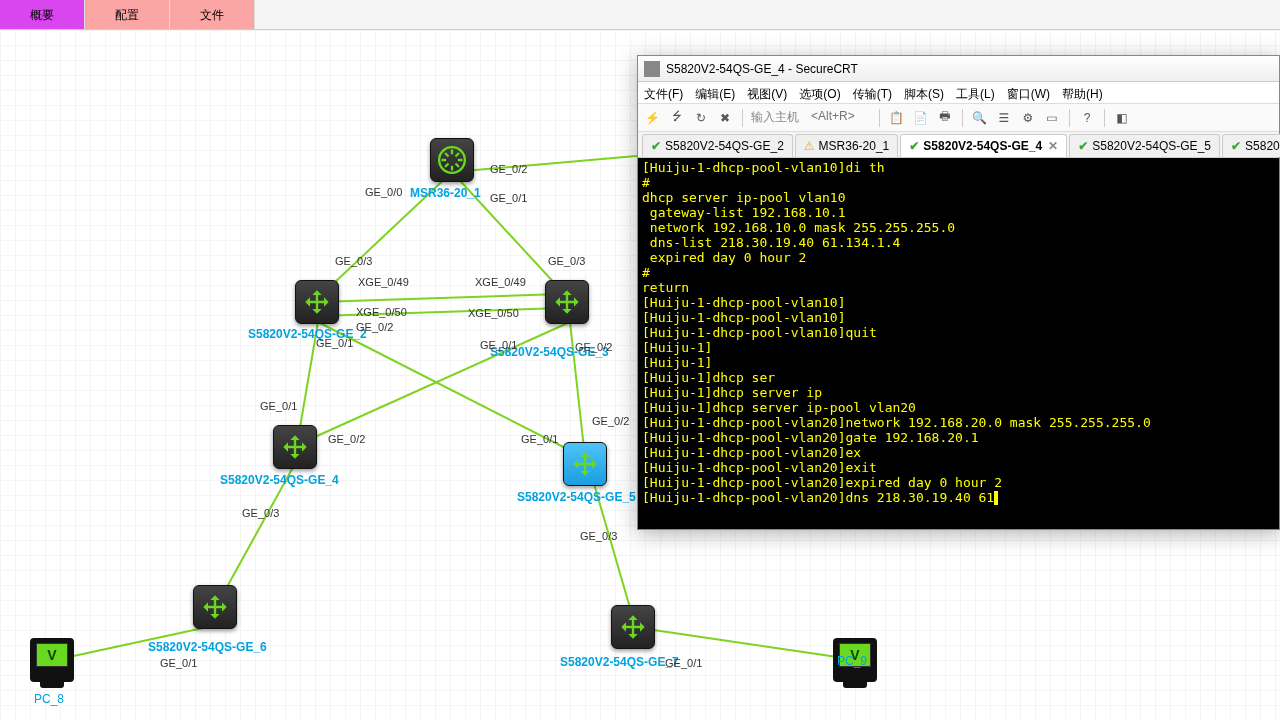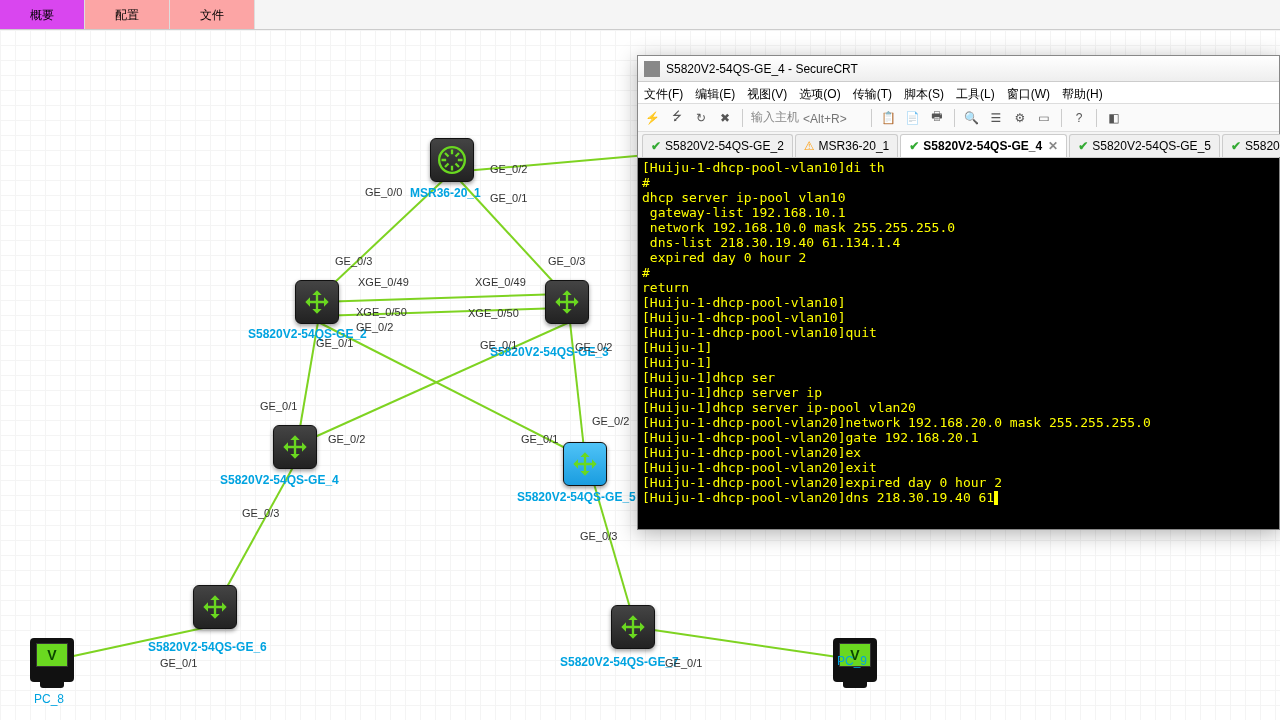--- a/index.html
+++ b/index.html
@@ -18,21 +18,21 @@
 .pc-label{position:absolute;color:#00a3e0;font-weight:normal}
 .port{position:absolute;color:#333;white-space:nowrap;font-size:11px}
 svg.links{position:absolute;top:0;left:0;width:100%;height:100%;pointer-events:none}
 .crt{position:absolute;top:55px;left:637px;width:643px;height:475px;background:#fff;border:1px solid #888;box-shadow:0 4px 20px rgba(0,0,0,.3);display:flex;flex-direction:column}
 .crt-title{height:26px;background:linear-gradient(#fff,#eee);display:flex;align-items:center;padding:0 6px;border-bottom:1px solid #ccc}
 .crt-title .ico{width:16px;height:16px;background:#888;margin-right:6px}
 .crt-menu{height:22px;display:flex;align-items:flex-end;padding:0 6px;gap:12px;border-bottom:1px solid #ddd}
 .crt-toolbar{height:28px;display:flex;align-items:center;padding:0 6px;gap:6px;border-bottom:1px solid #ddd;background:#fafafa}
 .crt-toolbar .btn{width:18px;height:18px;display:flex;align-items:center;justify-content:center;color:#555;cursor:pointer}
 .crt-toolbar .sep{width:1px;height:18px;background:#ccc;margin:0 2px}
-.crt-toolbar .host{display:flex;align-items:flex-end;gap:4px;color:#888}
+.crt-toolbar .host{display:flex;align-items:flex-start;gap:12px;color:#888}
 .crt-toolbar .host input{border:none;background:transparent;width:60px;color:#7f1d1d}
 .crt-tabs{height:26px;display:flex;align-items:flex-end;padding:0 4px;background:#f5f5f5;border-bottom:1px solid #ccc;gap:2px}
 .crt-tab{padding:4px 8px;border:1px solid #ccc;border-bottom:none;background:#f0f0f0;border-radius:3px 3px 0 0;display:flex;align-items:center;gap:4px;cursor:pointer;font-size:11px;white-space:nowrap}
 .crt-tab.active{background:#fff;font-weight:bold}
 .crt-tab .chk{color:#3a3;font-weight:bold}
 .crt-tab .warn{color:#f90}
 .crt-tab .x{color:#888;margin-left:2px}
 .crt-term{flex:1;background:#000;color:#ff0;font-family:Consolas,monospace;font-size:13px;line-height:15px;padding:2px 4px;overflow:hidden;white-space:pre}
 .crt-term .cursor{background:#ff0;color:#000}
 .crt-status{height:22px;border-top:1px solid #ccc;display:flex;align-items:center;padding:0 8px;background:#f5f5f5;font-size:11px}

